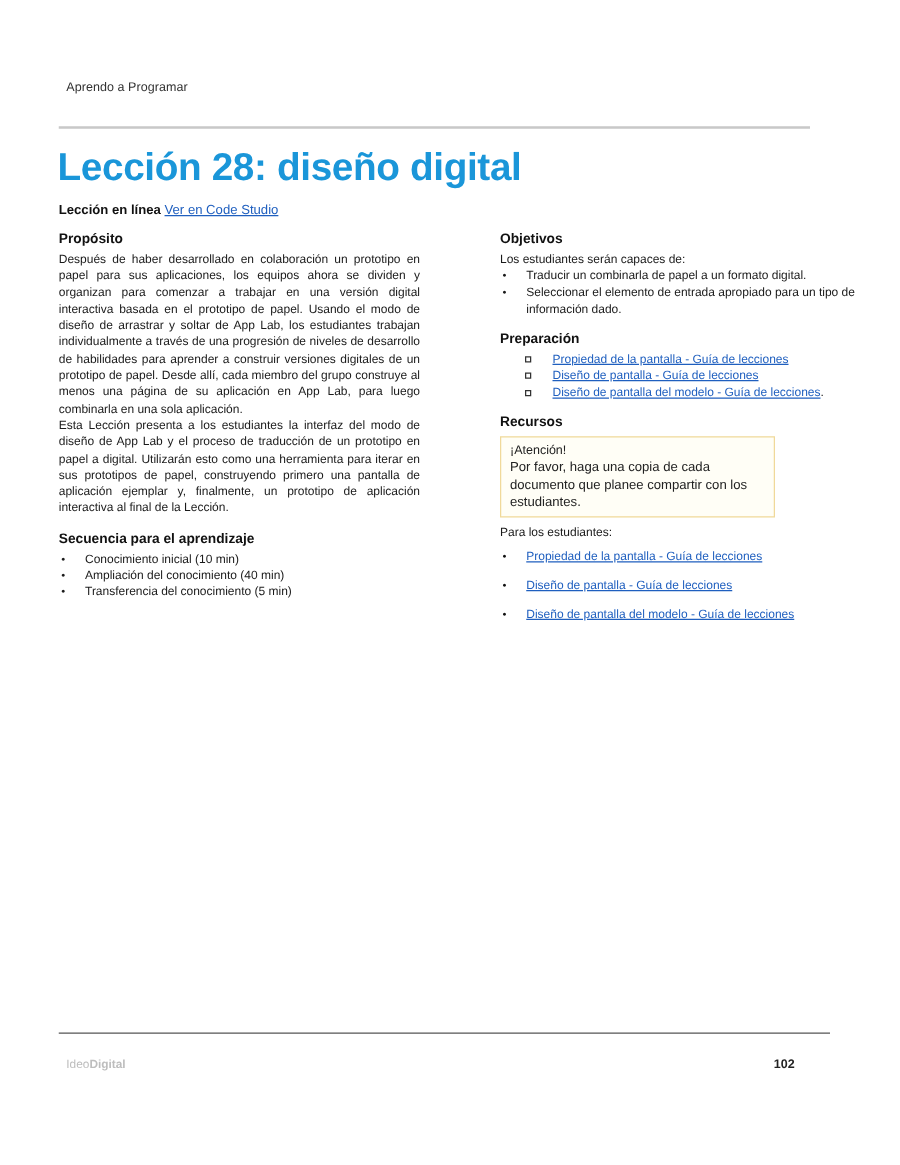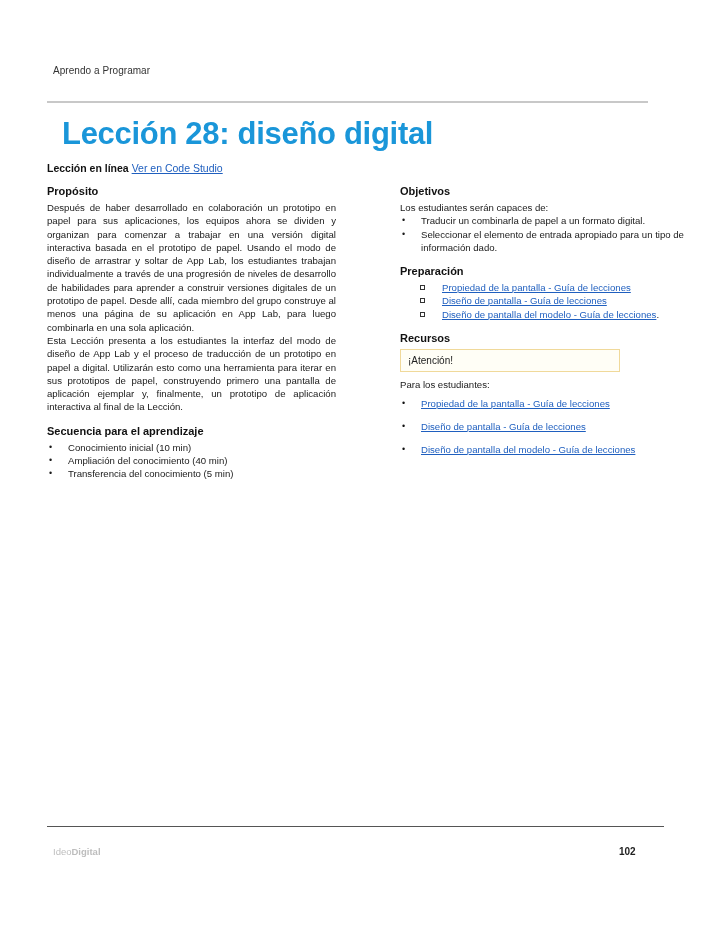--- a/index.html
+++ b/index.html
@@ -2,21 +2,21 @@
 <html><head>
 <meta charset="utf-8">
 <style>
   * { box-sizing: border-box; margin: 0; padding: 0; }
   html, body { width: 720px; height: 932px; background: #ffffff; }
   body { position: relative; font-family: "Liberation Sans", "DejaVu Sans", sans-serif; color: #1a1a1a; overflow: hidden; }
 
   .running-head { position: absolute; left: 53px; top: 65px; font-size: 10px; color: #333; letter-spacing: 0.05px; }
   .head-rule { position: absolute; left: 47px; top: 101px; width: 601px; height: 2px; background: #c8c8c8; }
 
-  .title { position: absolute; left: 62px; top: 116px; font-size: 31px; font-weight: bold; color: #1a96d9; letter-spacing: -0.3px; white-space: nowrap; }
+  .title { position: absolute; left: 46px; top: 116px; font-size: 31px; font-weight: bold; color: #1a96d9; letter-spacing: -0.3px; white-space: nowrap; }
   .online { position: absolute; left: 47px; top: 162px; font-size: 10.5px; white-space: nowrap; }
   .online .lbl { font-weight: bold; color: #111; }
   a.lnk, .lnk { color: #1f5fbf; text-decoration: underline; }
 
   .col { position: absolute; top: 183px; }
   .col-left { left: 47px; width: 289px; }
   .col-right { left: 379px; width: 290px; margin-left: 21px; }
 
   h2.sect { font-size: 11px; font-weight: bold; color: #111; line-height: 17px; margin-bottom: 1px; }
   p.body { font-size: 9.6px; line-height: 13.3px; text-align: justify; color: #1a1a1a; }
@@ -89,20 +89,21 @@
       <li><span class="sq"></span><a class="lnk" href="#">Propiedad de la pantalla - Guía de lecciones</a></li>
       <li><span class="sq"></span><a class="lnk" href="#">Diseño de pantalla - Guía de lecciones</a></li>
       <li><span class="sq"></span><a class="lnk" href="#">Diseño de pantalla del modelo - Guía de lecciones</a><span>.</span></li>
     </ul>
   </section>
 
   <section style="margin-top:9px;">
     <h2 class="sect">Recursos</h2>
     <div class="attention">
       <div class="l1">¡Atención!</div>
+      <div class="l2">Por favor, haga una copia de cada documento que planee compartir con los estudiantes.</div>
     </div>
     <div class="for-students">Para los estudiantes:</div>
     <ul class="reslist">
       <li><span class="bullet">•</span><a class="lnk" href="#">Propiedad de la pantalla - Guía de lecciones</a></li>
       <li><span class="bullet">•</span><a class="lnk" href="#">Diseño de pantalla - Guía de lecciones</a></li>
       <li><span class="bullet">•</span><a class="lnk" href="#">Diseño de pantalla del modelo - Guía de lecciones</a></li>
     </ul>
   </section>
 </div>
 

